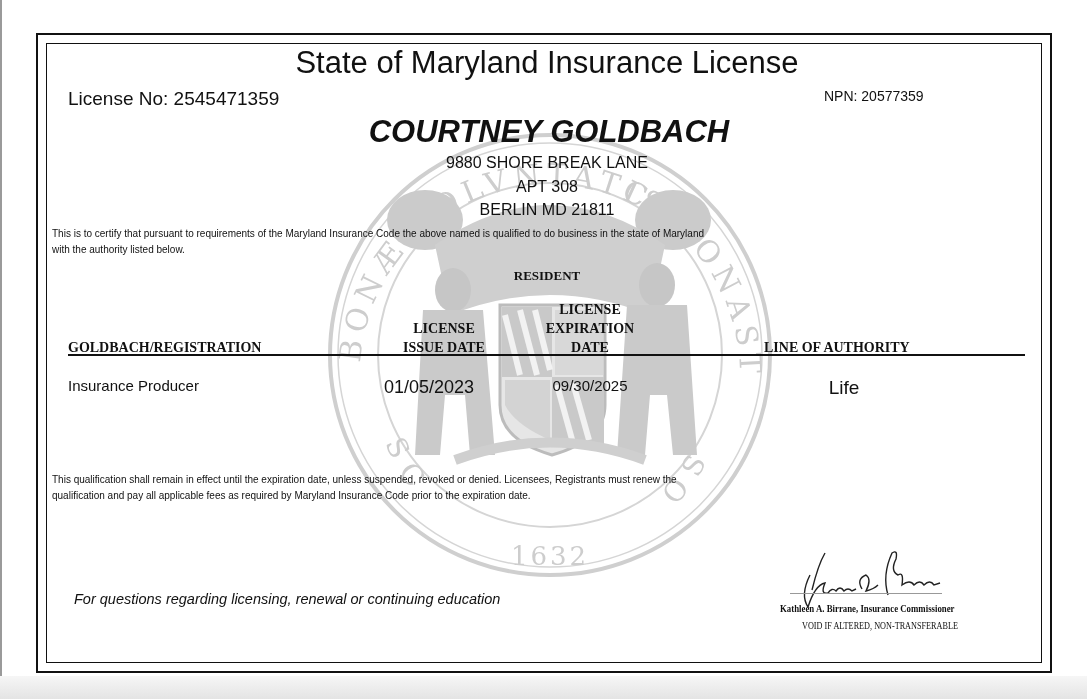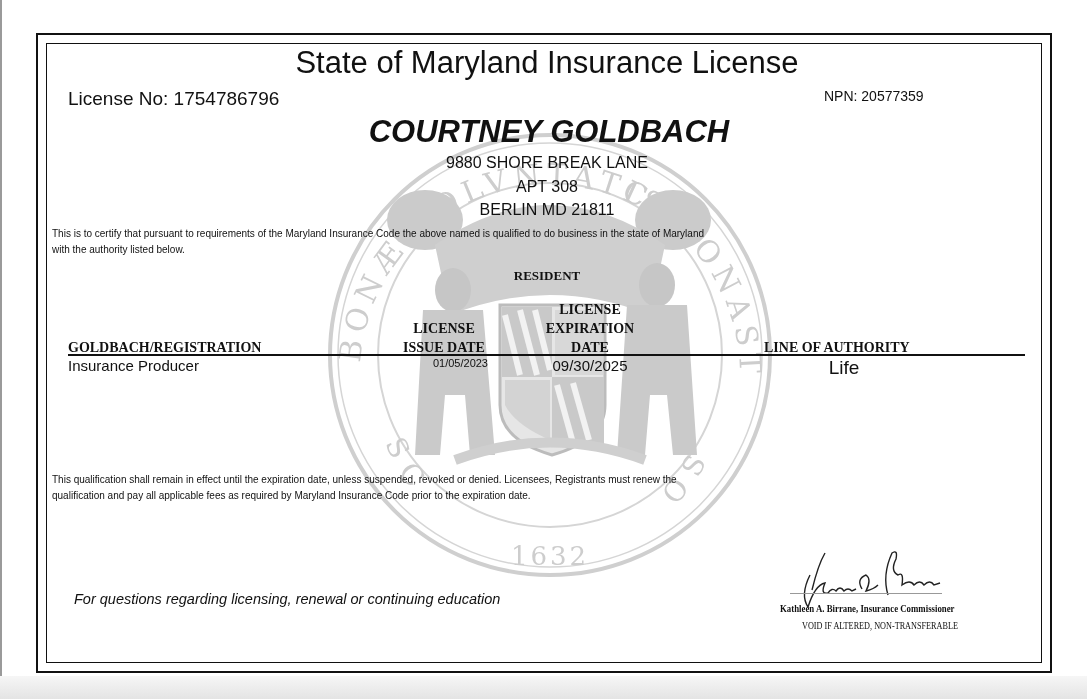--- a/index.html
+++ b/index.html
@@ -24,21 +24,21 @@
     .seal { position: absolute; left: 305px; top: 125px; width: 490px; height: 460px; }
     .abs { position: absolute; white-space: nowrap; }
     .title { left: 0; width: 1094px; top: 45px; text-align: center; font-size: 31px; }
     .lic-no { left: 68px; top: 88px; font-size: 19px; }
     .npn { left: 824px; top: 88px; font-size: 14px; }
     .name { left: 0; width: 1098px; top: 114px; text-align: center; font-size: 31px; font-weight: bold; font-style: italic; }
     .addr { left: 0; width: 1094px; text-align: center; font-size: 16px; }
     .small { font-size: 10px; left: 52px; line-height: 16px; }
     .hdr { font-size: 14px; font-weight: bold; text-align: center; line-height: 19px; font-family: Liberation Serif, serif; }
     .rule { position: absolute; left: 68px; top: 354px; width: 957px; height: 1.5px; background: #111; }
-    .cell { font-size: 14px; }
+    .cell { font-size: 14px; margin-top: 20px; }
     .contact { left: 74px; top: 590px; font-size: 14.5px; line-height: 19px; font-style: italic; }
     .sig-wrap { position: absolute; left: 770px; top: 545px; width: 190px; height: 95px; }
     .sig-line { position: absolute; left: 790px; top: 593px; width: 152px; height: 1px; background: #999; }
     .sig-name { left: 780px; top: 603px; font-family: "Liberation Serif", serif; font-size: 10px; font-weight: bold; transform: scaleX(0.88); transform-origin: left; }
     .sig-void { left: 802px; top: 620px; font-family: "Liberation Serif", serif; font-size: 10px; transform: scaleX(0.82); transform-origin: left; }
   </style>
 </head>
 <body>
 
 <div class="left-edge"></div>
@@ -86,21 +86,21 @@
   <text x="245" y="440" text-anchor="middle" font-family="DejaVu Serif, serif" font-size="26" fill="#cdcdcd" letter-spacing="3">1632</text>
   <text font-family="DejaVu Serif, serif" font-size="28" fill="#cdcdcd" letter-spacing="12">
     <textPath href="#arcBottom" startOffset="4%">SC</textPath>
   </text>
   <text font-family="DejaVu Serif, serif" font-size="28" fill="#cdcdcd" letter-spacing="12">
     <textPath href="#arcBottom" startOffset="80%">OS</textPath>
   </text>
 </svg>
 
 <div class="abs title">State of Maryland Insurance License</div>
-<div class="abs lic-no">License No: 1754786796</div>
+<div class="abs lic-no">License No: 2545471359</div>
 <div class="abs npn">NPN: 20577359</div>
 
 <div class="abs name">COURTNEY GOLDBACH</div>
 <div class="abs addr" style="top:154px">9880 SHORE BREAK LANE</div>
 <div class="abs addr" style="top:178px">APT 308</div>
 <div class="abs addr" style="top:201px">BERLIN MD 21811</div>
 
 <div class="abs small" style="top:226px">This is to certify that pursuant to requirements of the Maryland Insurance Code the above named is qualified to do business in the state of Maryland</div>
 <div class="abs small" style="top:242px">with the authority listed below.</div>
 
@@ -111,21 +111,21 @@
 <div class="abs hdr" style="left:384px;width:120px;top:338px">ISSUE DATE</div>
 <div class="abs hdr" style="left:530px;width:120px;top:300px">LICENSE</div>
 <div class="abs hdr" style="left:530px;width:120px;top:319px">EXPIRATION</div>
 <div class="abs hdr" style="left:530px;width:120px;top:338px">DATE</div>
 <div class="abs hdr" style="left:764px;top:338px;text-align:left">LINE OF AUTHORITY</div>
 
 <div class="rule"></div>
 
 <div>
   <div class="abs cell" style="left:68px;top:357px;font-size:15px">Insurance Producer</div>
-  <div class="abs cell" style="left:368px;width:120px;top:357px;text-align:right;font-size:11px">01/05/2023</div>
+  <div class="abs cell" style="left:384px;width:120px;top:357px;text-align:left;font-size:18px">01/05/2023</div>
   <div class="abs cell" style="left:530px;width:120px;top:357px;text-align:center;font-size:15px">09/30/2025</div>
   <div class="abs cell" style="left:804px;width:80px;top:357px;text-align:center;font-size:19px">Life</div>
 </div>
 
 <div class="abs small" style="top:472px">This qualification shall remain in effect until the expiration date, unless suspended, revoked or denied. Licensees, Registrants must renew the</div>
 <div class="abs small" style="top:488px">qualification and pay all applicable fees as required by Maryland Insurance Code prior to the expiration date.</div>
 
 <div class="abs contact">
   <div>For questions regarding licensing, renewal or continuing education</div>
 </div>

